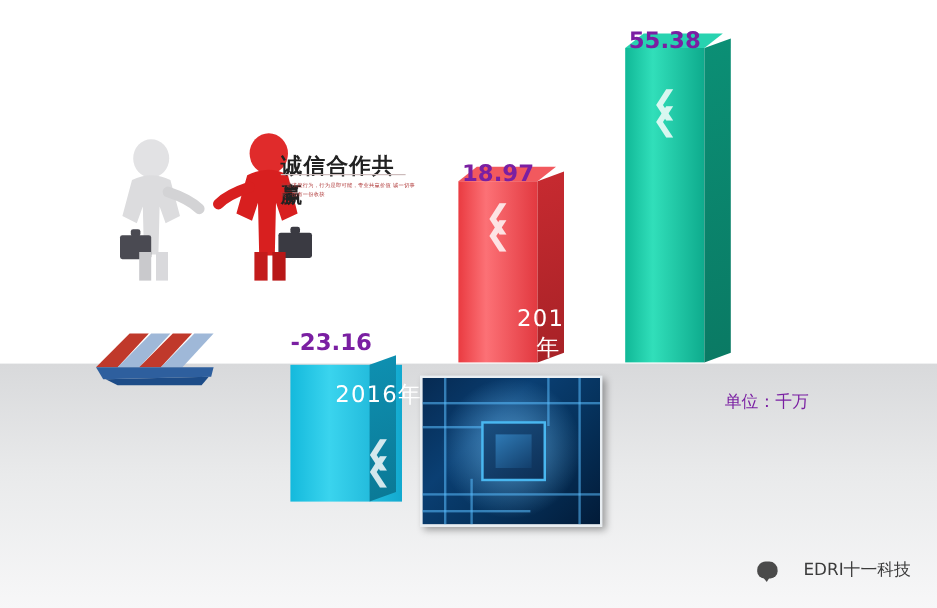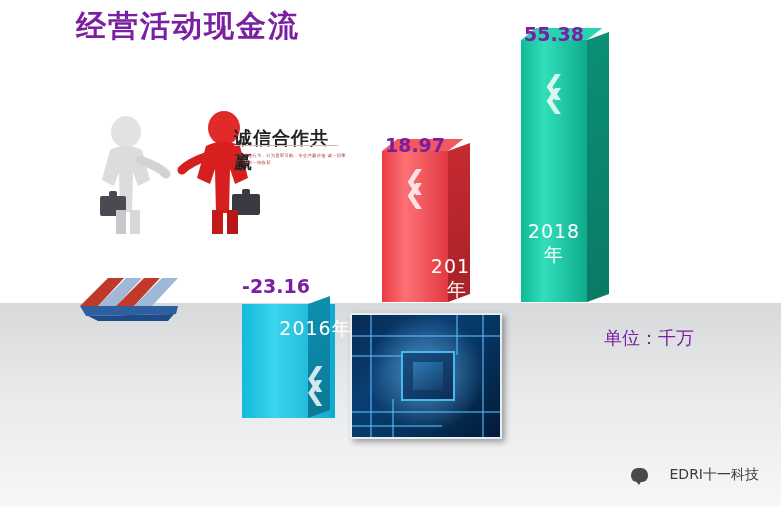--- a/index.html
+++ b/index.html
@@ -78,21 +78,21 @@
     background:linear-gradient(145deg,#1a4f80,#0d2f56);
     border:2px solid #49b7f0;
   }
   .chip .core:after{
     content:"";position:absolute;left:10px;top:9px;right:10px;bottom:9px;
     background:linear-gradient(145deg,#2f7ab5,#123e6b);
   }
 
   .unit{
     position:absolute;left:604px;top:326px;
-    color:#7a1fa2;font-size:18px;
+    color:#7a1fa2;font-size:14px;
     font-family:"DejaVu Sans","Liberation Sans",sans-serif;
   }
 
   .footer{
     position:absolute;right:22px;top:466px;
     display:flex;align-items:center;gap:22px;
     color:#3b3b3b;font-size:14px;
     font-family:"DejaVu Sans","Liberation Sans",sans-serif;
   }
   .wechat{
@@ -103,21 +103,20 @@
     border-right:3px solid transparent;border-top:5px solid #4a4a4a;
   }
 </style>
 </head>
 <body>
 
 <div id="stage">
 
   <div class="floor"></div>
 
-  <div class="title">经营活动现金流</div>
 
   <div class="illus">
     <svg class="person p-grey" width="86" height="120" viewBox="0 0 86 120">
       <ellipse cx="30" cy="18" rx="15" ry="16" fill="#e2e2e4"></ellipse>
       <path d="M14 36 q16 -8 32 0 l8 30 -12 6 -5 -14 -1 40 -12 0 -1 -40 -5 14 -12 -6 z" fill="#dcdcde"></path>
       <path d="M44 46 q18 6 26 14" stroke="#d3d3d5" stroke-width="9" fill="none" stroke-linecap="round"></path>
       <rect x="4" y="82" width="26" height="20" rx="2" fill="#4a4a52"></rect>
       <rect x="13" y="77" width="8" height="6" rx="2" fill="#4a4a52"></rect>
       <rect x="20" y="96" width="10" height="24" fill="#c9c9cc"></rect>
       <rect x="34" y="96" width="10" height="24" fill="#d9d9dc"></rect>
@@ -162,21 +161,20 @@
     <div class="chev" style="top:22px;">❮<br>❮</div>
     <div class="bar-label" style="top:104px;margin-left:42px;">2017年</div>
   </div>
   <div class="value" style="left:382px;top:113px;width:66px;">18.97</div>
 
   <div class="bar" style="left:521px;top:40px;width:66px;height:262px;">
     <div class="front" style="background:linear-gradient(to right,#10b897 0%,#31dfba 35%,#0eab8d 100%);"></div>
     <div class="side" style="left:66px;background:linear-gradient(to bottom,#0b8f75,#0a7a64);transform:skewY(-20deg);transform-origin:left top;"></div>
     <div class="top" style="left:0;top:-12px;height:12px;width:66px;background:#27d3b0;transform:skewX(-52deg);transform-origin:bottom left;"></div>
     <div class="chev" style="top:38px;">❮<br>❮</div>
-    <div class="bar-label" style="top:180px;">2018年</div>
   </div>
   <div class="value" style="left:521px;top:2px;width:66px;">55.38</div>
 
   <div class="chip">
     <div class="trace" style="left:0;top:20px;width:148px;height:1.5px;"></div>
     <div class="trace" style="left:0;top:40px;width:50px;height:1.5px;"></div>
     <div class="trace" style="left:0;top:96px;width:148px;height:1.5px;"></div>
     <div class="trace" style="left:0;top:110px;width:90px;height:1.5px;"></div>
     <div class="trace" style="left:18px;top:0;width:1.5px;height:122px;"></div>
     <div class="trace" style="left:130px;top:0;width:1.5px;height:122px;"></div>

